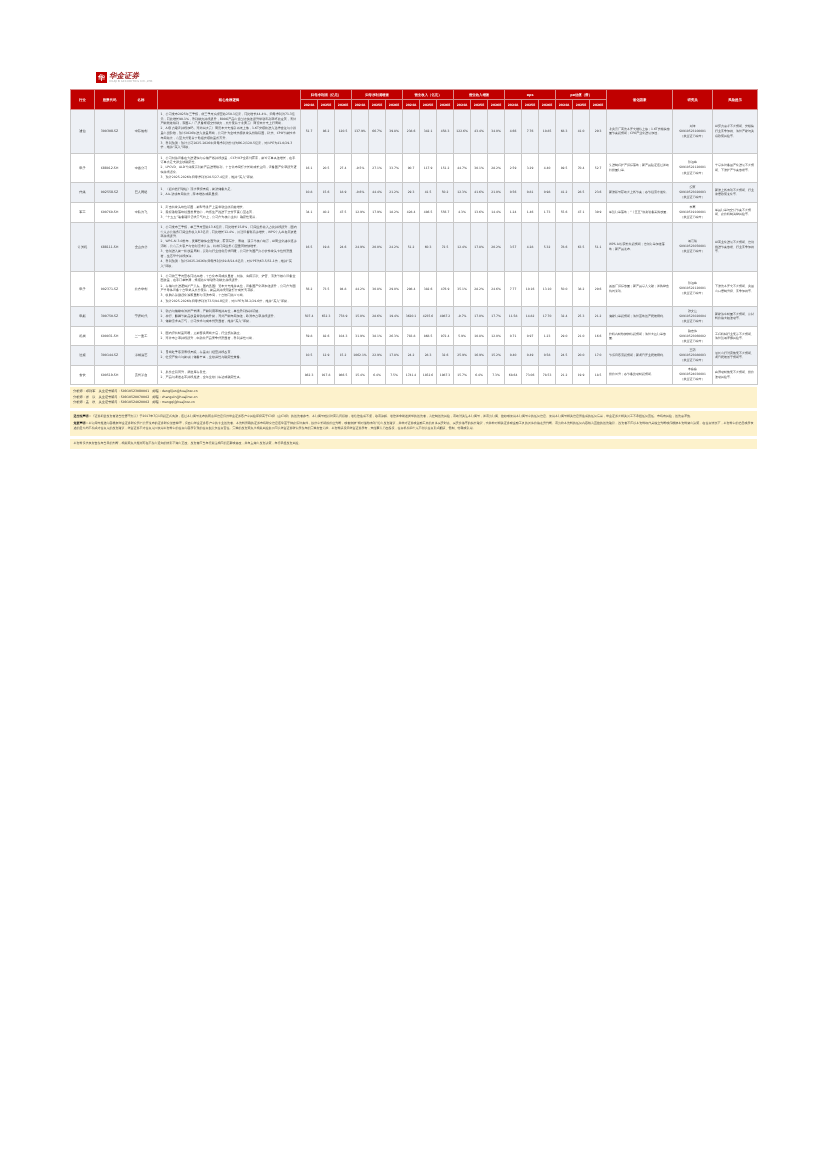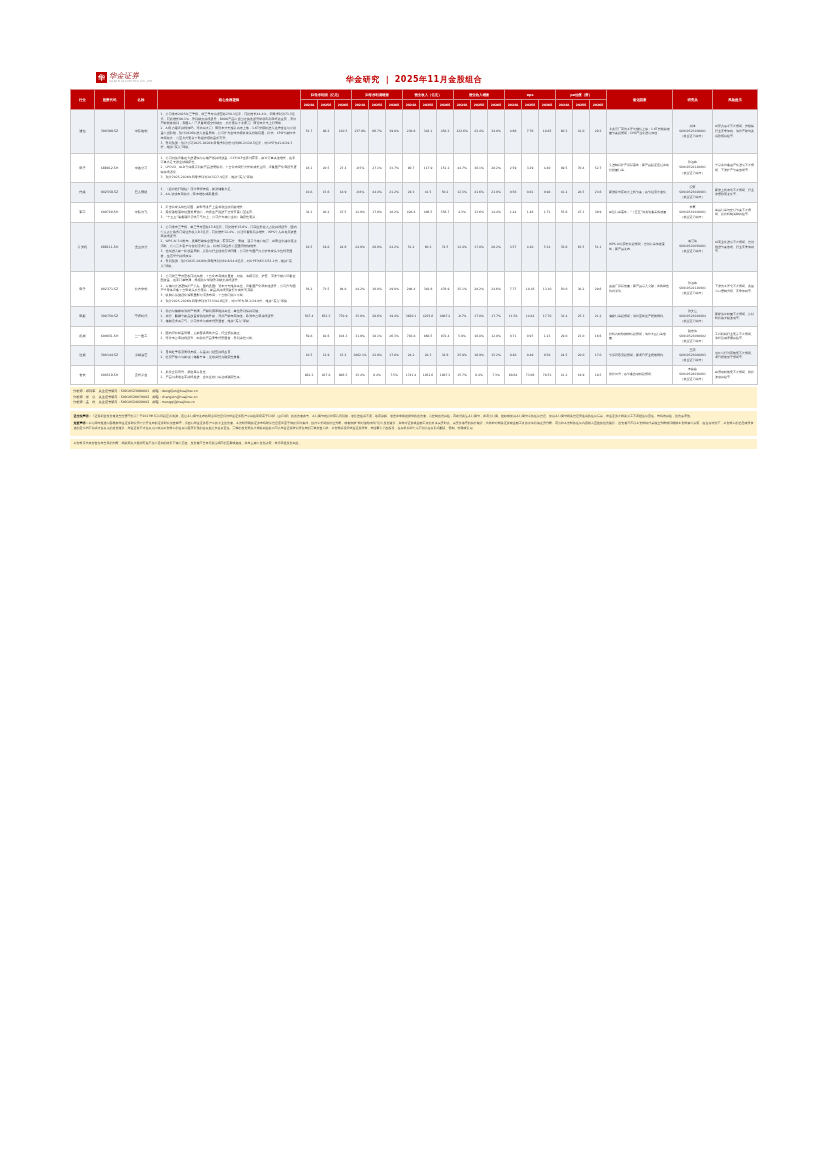--- a/index.html
+++ b/index.html
@@ -6,21 +6,21 @@
   html,body { background:#ffffff; }
   body { font-family:"DejaVu Sans", sans-serif; }
   .page { position:relative; width:827px; height:1168px; background:#fff; overflow:hidden; }
   .content { position:absolute; left:70px; top:70px; width:688px; }
 
   
   .hdr { position:relative; height:19px; }
   .logo { position:absolute; left:26px; top:2px; display:flex; align-items:flex-start; gap:2px; }
   .logo-box { width:11px; height:11px; background:#C00000; color:#fff; font-size:7px; font-weight:bold;
               display:flex; align-items:center; justify-content:center; }
-  .logo-cn { font-family:"DejaVu Serif", serif; font-style:italic; font-weight:normal; font-size:7.5px; color:#9E1F1F; line-height:1.1; }
+  .logo-cn { font-family:"DejaVu Serif", serif; font-style:italic; font-weight:bold; font-size:7.5px; color:#9E1F1F; line-height:1.1; }
   .logo-en { font-size:2.6px; color:#999; letter-spacing:0.3px; }
   .title { position:absolute; left:0; right:0; top:4px; text-align:center; color:#C00000; font-weight:bold; font-size:8px; letter-spacing:0.5px; }
 
   
   table { width:687px; border-collapse:collapse; table-layout:fixed; }
   th, td { border:0.5px solid #c9c9c9; overflow:hidden; }
   table { border:0.5px solid #9a9a9a; }
   thead th { background:#C00000; color:#ffffff; font-weight:bold; text-align:center; vertical-align:middle; border-color:#d98c8c; }
   .group-th { font-size:3.4px; height:10px; padding:1px; }
   .year-th  { font-size:3px;  height:10px; padding:1px; font-weight:bold; }
@@ -48,21 +48,20 @@
   <div class="content">
 
     <div class="hdr">
       <div class="logo">
         <div class="logo-box">华</div>
         <div>
           <div class="logo-cn">华金证券</div>
           <div class="logo-en">HUAJIN SECURITIES CO.,LTD.</div>
         </div>
       </div>
-      <div class="title">华金研究 ｜ 2025年11月金股组合</div>
     </div>
 
     <table>
       <colgroup>
         <col style="width:24px">
           <col style="width:30px">
           <col style="width:33px">
           <col style="width:143px">
         <col style="width:17px">
           <col style="width:17px">

